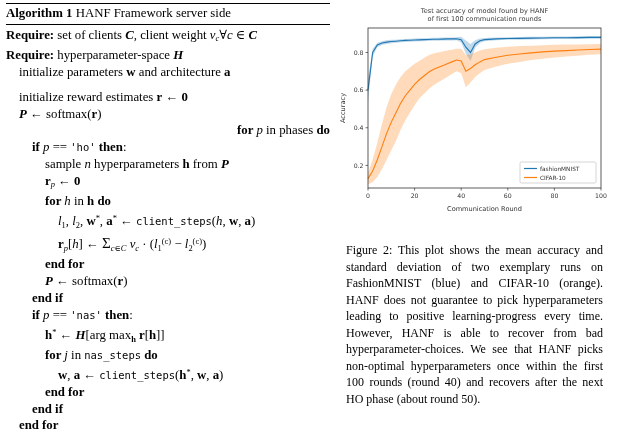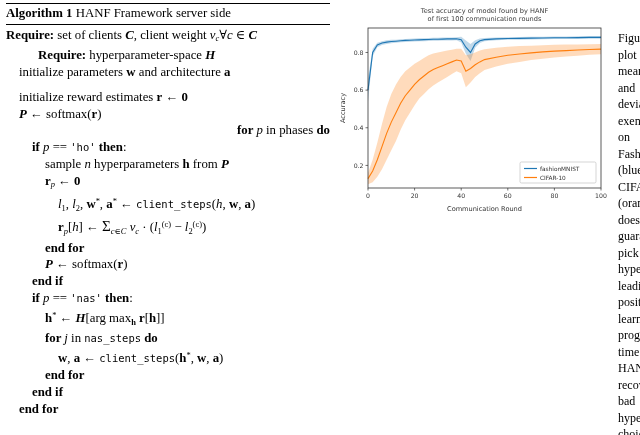--- a/index.html
+++ b/index.html
@@ -1,19 +1,19 @@
 <!DOCTYPE html>
 <html><head>
 <meta charset="utf-8">
 <style>
   html,body{margin:0;padding:0;background:#fff}
   body{width:640px;height:435px;overflow:hidden;font-family:"Liberation Serif","DejaVu Serif",serif;color:#000}
   .page{display:flex;width:608px;height:435px}
   .left-col{width:368px;box-sizing:border-box;padding:3px 6px 0 6px}
-  .right-col{width:272px;box-sizing:border-box;padding:4px 2px 0 0;display:flex;}
+  .right-col{width:272px;box-sizing:border-box;padding:4px 2px 0 0;display:flex;flex-direction:column}
 
   
   .alg{font-size:12.8px}
   .alg-header{border-top:1.7px solid #000;border-bottom:0.9px solid #000;padding:2px 0 3px 0;line-height:15px;white-space:nowrap}
   .alg-body{padding-top:2px}
   .alg-line{line-height:16.8px;white-space:nowrap}
   .sg-n{}
   .sg-b{font-weight:700}
   .sg-bf{font-weight:700}
   .sg-i{font-style:italic}
@@ -35,28 +35,29 @@
 </head>
 <body>
 
 <div class="page">
 
   <div class="left-col">
     <div class="alg">
       <div class="alg-header"><span class="sg-b">Algorithm 1</span><span class="sg-n"> HANF Framework server side</span></div>
       <div class="alg-body">
           <div class="alg-line" style="padding-left: 0px;"><span class="sg-b">Require: </span><span class="sg-n">set of clients </span><span class="sg-cal">C</span><span class="sg-n">, client weight </span><span class="sg-i">v</span><span class="sg-sub">c</span><span class="sg-n">∀</span><span class="sg-i">c</span><span class="sg-n"> ∈ </span><span class="sg-cal">C</span></div>
-          <div class="alg-line" style="padding-left: 0px; margin-left: 32px;"><span class="sg-b">Require: </span><span class="sg-n">hyperparameter-space </span><span class="sg-cal">H</span></div>
+          <div class="alg-line" style="padding-left: 0px;"><span class="sg-b">Require: </span><span class="sg-n">hyperparameter-space </span><span class="sg-cal">H</span></div>
           <div class="alg-line" style="padding-left: 13px;"><span class="sg-n">initialize parameters </span><span class="sg-bf">w</span><span class="sg-n"> and architecture </span><span class="sg-bf">a</span></div>
           <div class="alg-line" style="padding-left: 13px; margin-top: 8px;"><span class="sg-n">initialize reward estimates </span><span class="sg-bf">r</span><span class="sg-n"> ← </span><span class="sg-bf">0</span></div>
           <div class="alg-line" style="padding-left: 13px;"><span class="sg-cal">P</span><span class="sg-n"> ← softmax(</span><span class="sg-bf">r</span><span class="sg-n">)</span></div>
           <div class="alg-line" style="padding-left: 13px; text-align: right;"><span class="sg-b">for </span><span class="sg-i">p</span><span class="sg-n"> in phases </span><span class="sg-b">do</span></div>
           <div class="alg-line" style="padding-left: 26px;"><span class="sg-b">if </span><span class="sg-i">p</span><span class="sg-n"> == </span><span class="sg-mono">'ho'</span><span class="sg-n"> </span><span class="sg-b">then</span><span class="sg-n">:</span></div>
           <div class="alg-line" style="padding-left: 39px;"><span class="sg-n">sample </span><span class="sg-i">n</span><span class="sg-n"> hyperparameters </span><span class="sg-bf">h</span><span class="sg-n"> from </span><span class="sg-cal">P</span></div>
           <div class="alg-line" style="padding-left: 39px;"><span class="sg-bf">r</span><span class="sg-sub">p</span><span class="sg-n"> ← </span><span class="sg-bf">0</span></div>
+          <div class="alg-line" style="padding-left: 39px;"><span class="sg-b">for </span><span class="sg-i">h</span><span class="sg-n"> in </span><span class="sg-bf">h</span><span class="sg-n"> </span><span class="sg-b">do</span></div>
           <div class="alg-line" style="padding-left: 52px;"><span class="sg-i">l</span><span class="sg-subn">1</span><span class="sg-n">, </span><span class="sg-i">l</span><span class="sg-subn">2</span><span class="sg-n">, </span><span class="sg-bf">w</span><span class="sg-sup">*</span><span class="sg-n">, </span><span class="sg-bf">a</span><span class="sg-sup">*</span><span class="sg-n"> ← </span><span class="sg-mono">client_steps</span><span class="sg-n">(</span><span class="sg-i">h</span><span class="sg-n">, </span><span class="sg-bf">w</span><span class="sg-n">, </span><span class="sg-bf">a</span><span class="sg-n">)</span></div>
           <div class="alg-line" style="padding-left: 52px;"><span class="sg-bf">r</span><span class="sg-sub">p</span><span class="sg-n">[</span><span class="sg-i">h</span><span class="sg-n">] ← </span><span class="sg-sum">Σ</span><span class="sg-sub">c∈C</span><span class="sg-n"> </span><span class="sg-i">v</span><span class="sg-sub">c</span><span class="sg-n"> · (</span><span class="sg-i">l</span><span class="sg-subn">1</span><span class="sg-sup">(c)</span><span class="sg-n"> − </span><span class="sg-i">l</span><span class="sg-subn">2</span><span class="sg-sup">(c)</span><span class="sg-n">)</span></div>
           <div class="alg-line" style="padding-left: 39px;"><span class="sg-b">end for</span></div>
           <div class="alg-line" style="padding-left: 39px;"><span class="sg-cal">P</span><span class="sg-n"> ← softmax(</span><span class="sg-bf">r</span><span class="sg-n">)</span></div>
           <div class="alg-line" style="padding-left: 26px;"><span class="sg-b">end if</span></div>
           <div class="alg-line" style="padding-left: 26px;"><span class="sg-b">if </span><span class="sg-i">p</span><span class="sg-n"> == </span><span class="sg-mono">'nas'</span><span class="sg-n"> </span><span class="sg-b">then</span><span class="sg-n">:</span></div>
           <div class="alg-line" style="padding-left: 39px;"><span class="sg-bf">h</span><span class="sg-sup">*</span><span class="sg-n"> ← </span><span class="sg-cal">H</span><span class="sg-n">[arg max</span><span class="sg-bfsub">h</span><span class="sg-n"> </span><span class="sg-bf">r</span><span class="sg-n">[</span><span class="sg-bf">h</span><span class="sg-n">]]</span></div>
           <div class="alg-line" style="padding-left: 39px;"><span class="sg-b">for </span><span class="sg-i">j</span><span class="sg-n"> in </span><span class="sg-mono">nas_steps</span><span class="sg-n"> </span><span class="sg-b">do</span></div>
           <div class="alg-line" style="padding-left: 52px;"><span class="sg-bf">w</span><span class="sg-n">, </span><span class="sg-bf">a</span><span class="sg-n"> ← </span><span class="sg-mono">client_steps</span><span class="sg-n">(</span><span class="sg-bf">h</span><span class="sg-sup">*</span><span class="sg-n">, </span><span class="sg-bf">w</span><span class="sg-n">, </span><span class="sg-bf">a</span><span class="sg-n">)</span></div>
           <div class="alg-line" style="padding-left: 39px;"><span class="sg-b">end for</span></div>

